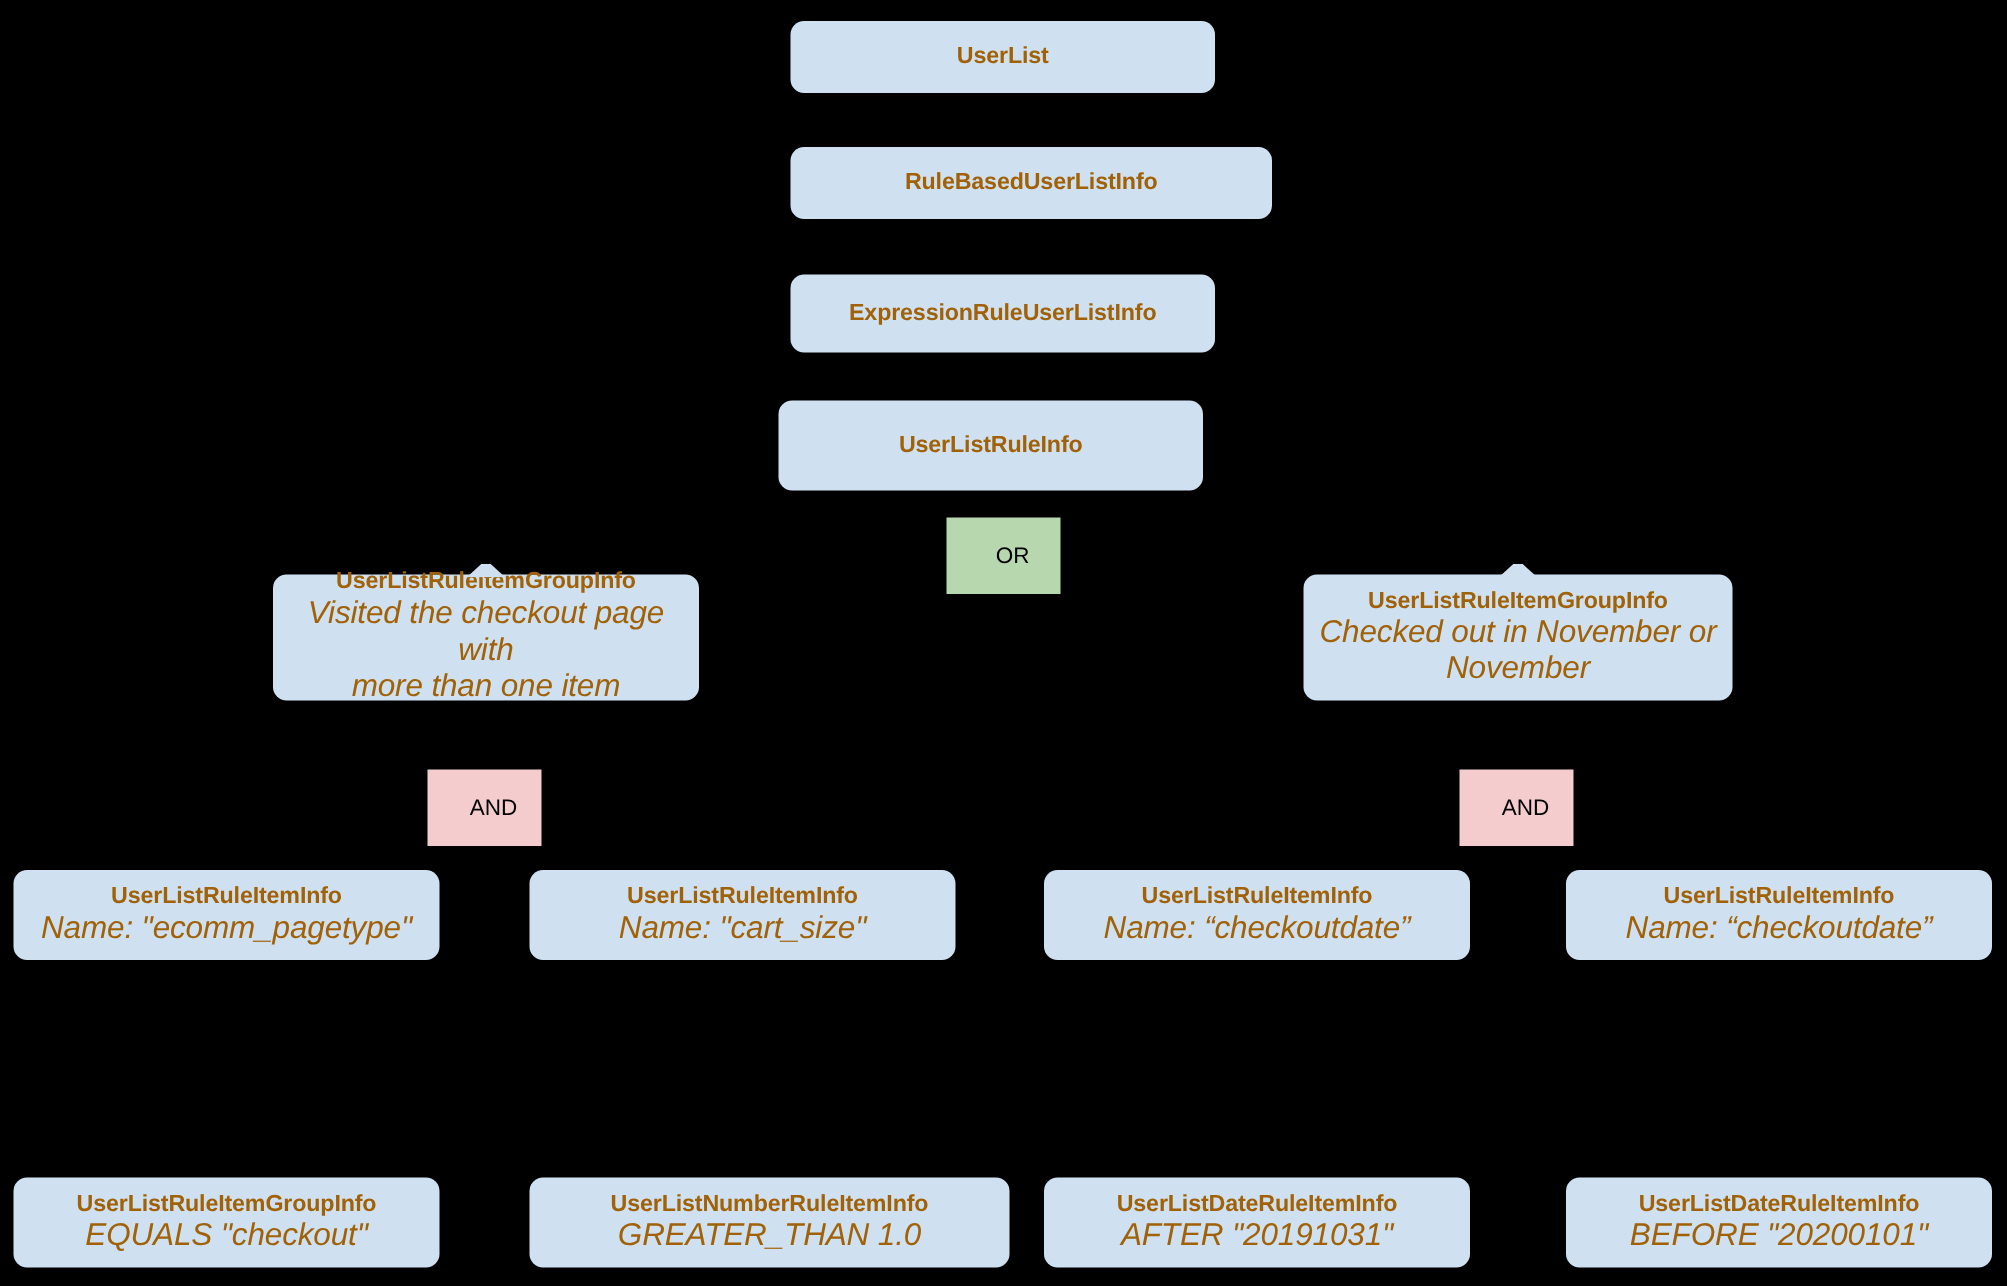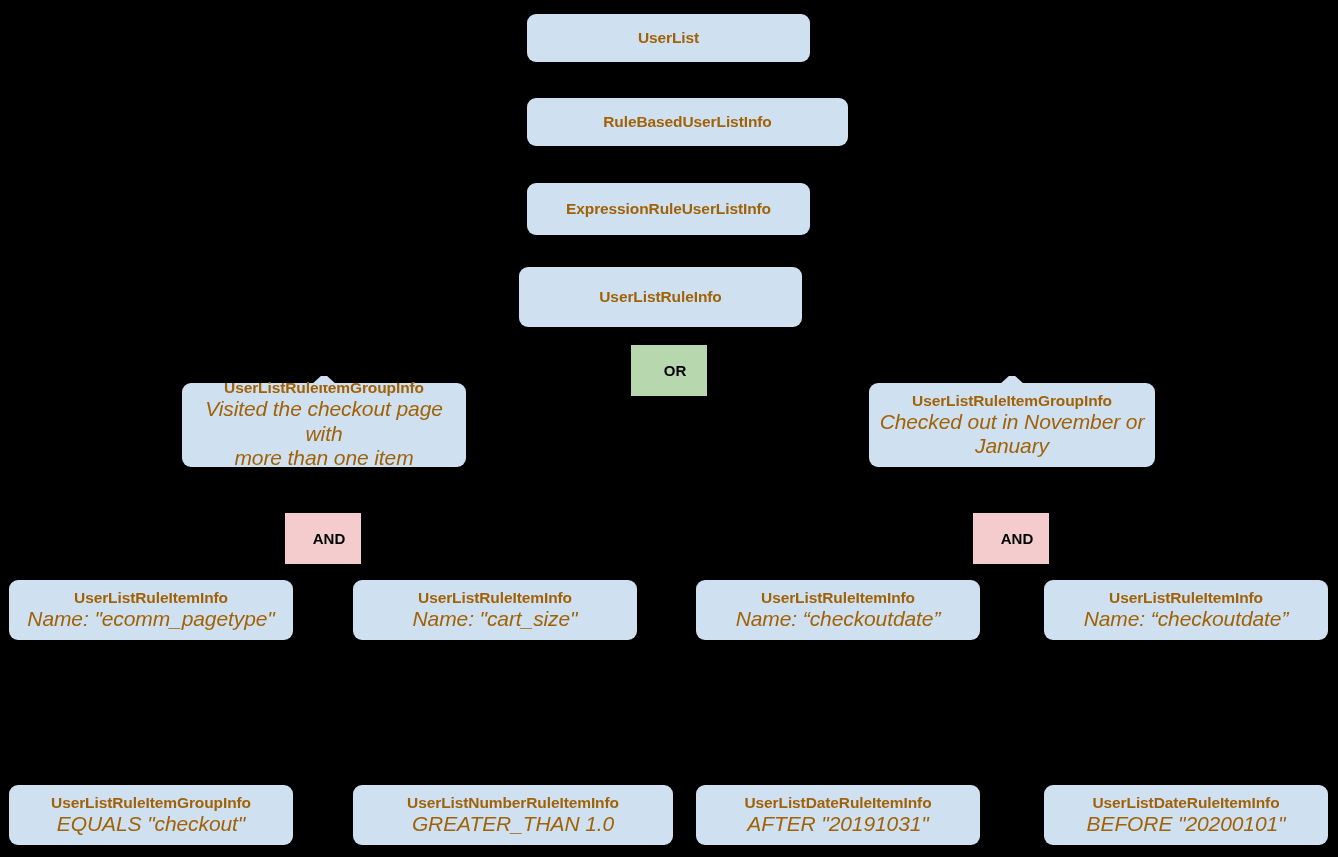--- a/index.html
+++ b/index.html
@@ -57,21 +57,21 @@
     background: #cfe0f1;
     border-radius: 3px 3px 0 0;
     clip-path: polygon(0 100%, 100% 100%, 62% 0, 38% 0);
   }
   .badge {
     position: absolute;
     box-sizing: border-box;
     display: flex;
     align-items: center;
     justify-content: center;
-    font-weight: bold;
+    font-weight: normal;
     font-size: 15px;
     color: #000000;
     border-radius: 0;
     padding-left: 12px;
   }
   .badge.or {
     background: #b7d7ae;
   }
   .badge.and {
     background: #f4ccce;
@@ -106,21 +106,21 @@
     <span class="tab"></span>
     <div class="title">UserListRuleItemGroupInfo</div>
     <div class="subtitle">Visited the checkout page with</div>
     <div class="subtitle">more than one item</div>
   </div>
 
   <div class="node" style="left:869px; top:383px; width:286px; height:84px;">
     <span class="tab"></span>
     <div class="title">UserListRuleItemGroupInfo</div>
     <div class="subtitle">Checked out in November or</div>
-    <div class="subtitle">January</div>
+    <div class="subtitle">November</div>
   </div>
 
   <div class="badge and" style="left:285px; top:513px; width:76px; height:51px;">
     <span>AND</span>
   </div>
 
   <div class="badge and" style="left:973px; top:513px; width:76px; height:51px;">
     <span>AND</span>
   </div>
 

